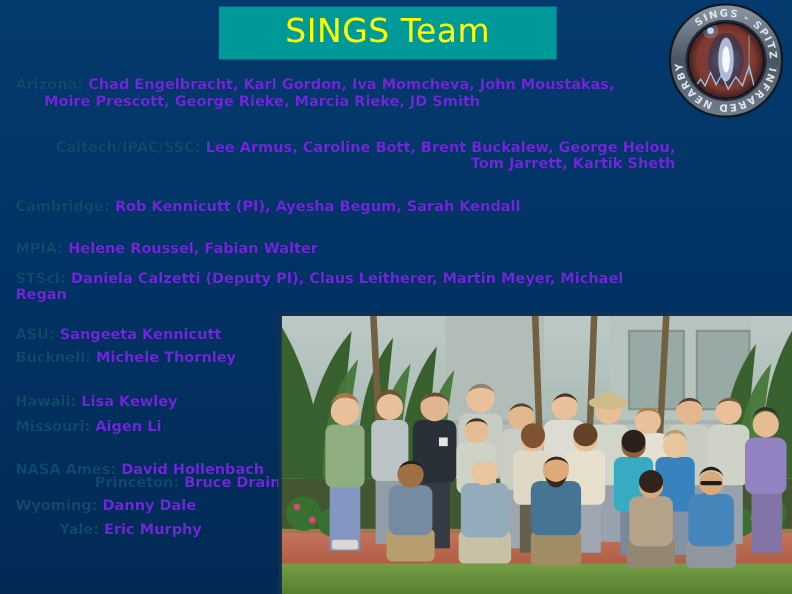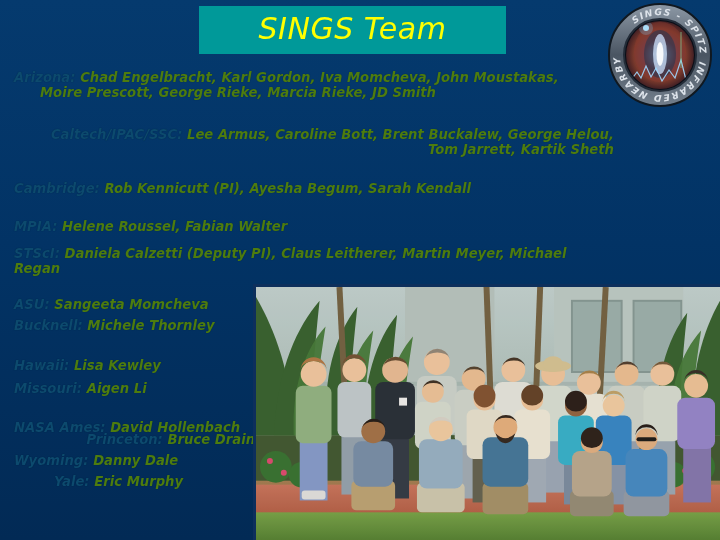--- a/index.html
+++ b/index.html
@@ -12,21 +12,20 @@
   body {
     font-family: "DejaVu Sans", sans-serif;
     background: linear-gradient(to bottom, #053a6e 0%, #023365 45%, #022a55 100%);
     position: relative;
   }
   .slide {
     position: absolute;
     inset: 0;
     width: 720px;
     height: 540px;
-    font-style: italic;
   }
 
   
   #title-banner {
     position: absolute;
     left: 199px;
     top: 6px;
     width: 307px;
     height: 48px;
     background: #009999;
@@ -64,21 +63,21 @@
     line-height: 15px;
     color: #ffffff;
     white-space: normal;
     text-shadow: 0 0 1px rgba(0,0,0,0.35);
   }
   .entry .inst {
     color: #0c4a6e;
     font-weight: bold;
   }
   .entry .names {
-    color: #4d7c0f;
+    color: #6d28d9;
     font-weight: bold;
   }
   .entry .cont {
     display: block;
     margin-left: 26px;
   }
 
   
   .wide { width: 600px; }
   
@@ -191,21 +190,21 @@
     <span class="names">Helene Roussel, Fabian Walter</span>
   </div>
 
   <div class="entry wide" id="e-stsci">
     <span class="inst">STScI:</span>
     <span class="names">Daniela Calzetti (Deputy PI), Claus Leitherer, Martin Meyer, Michael Regan</span>
   </div>
 
   <div class="entry narrow" id="e-asu">
     <span class="inst">ASU:</span>
-    <span class="names">Sangeeta Momcheva</span>
+    <span class="names">Sangeeta Kennicutt</span>
   </div>
 
   <div class="entry narrow" id="e-bucknell">
     <span class="inst">Bucknell:</span>
     <span class="names">Michele Thornley</span>
   </div>
 
   <div class="entry narrow" id="e-hawaii">
     <span class="inst">Hawaii:</span>
     <span class="names">Lisa Kewley</span>

